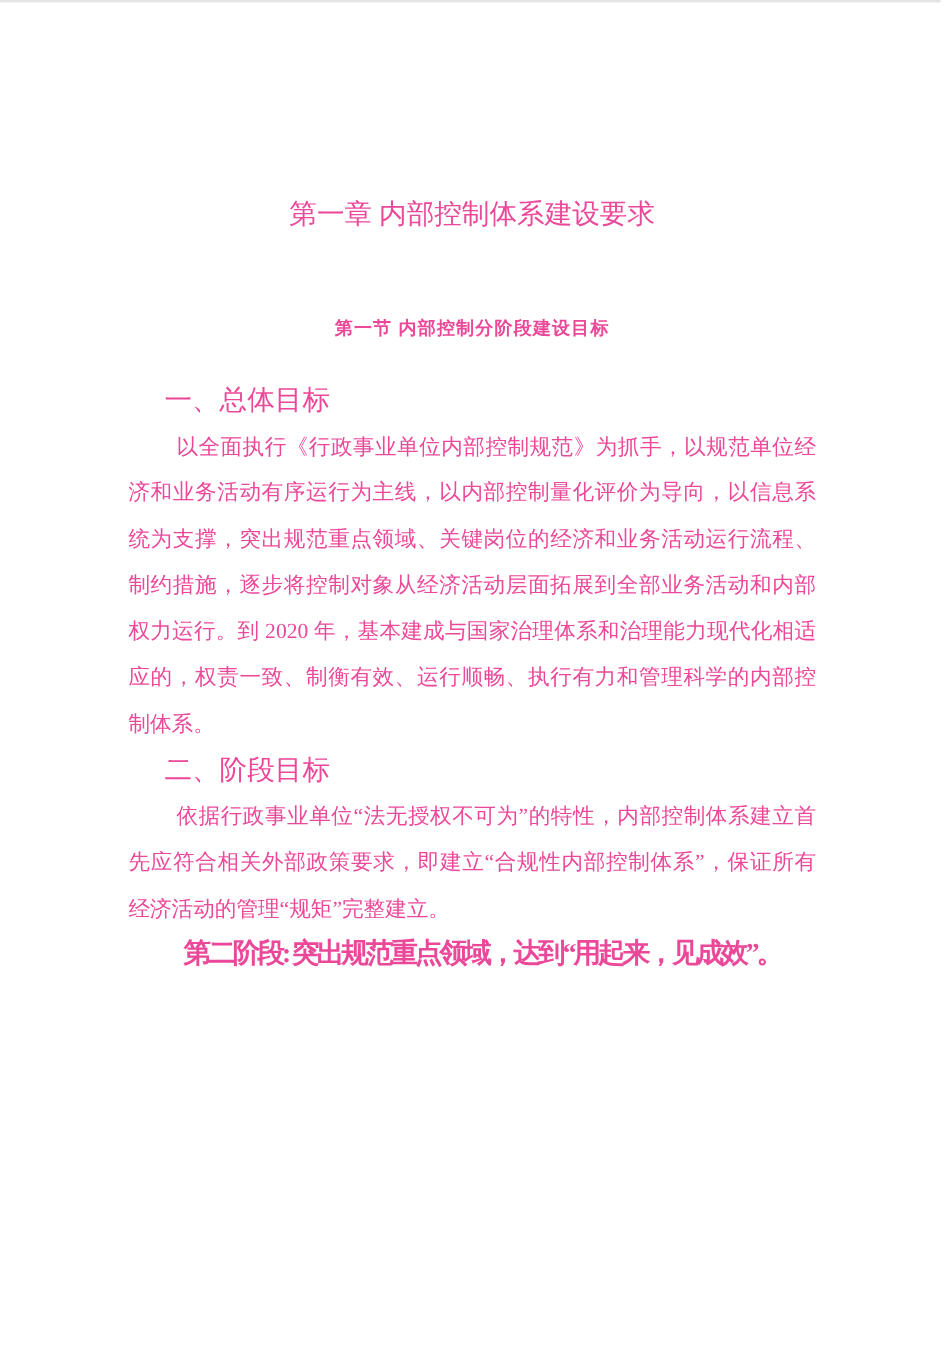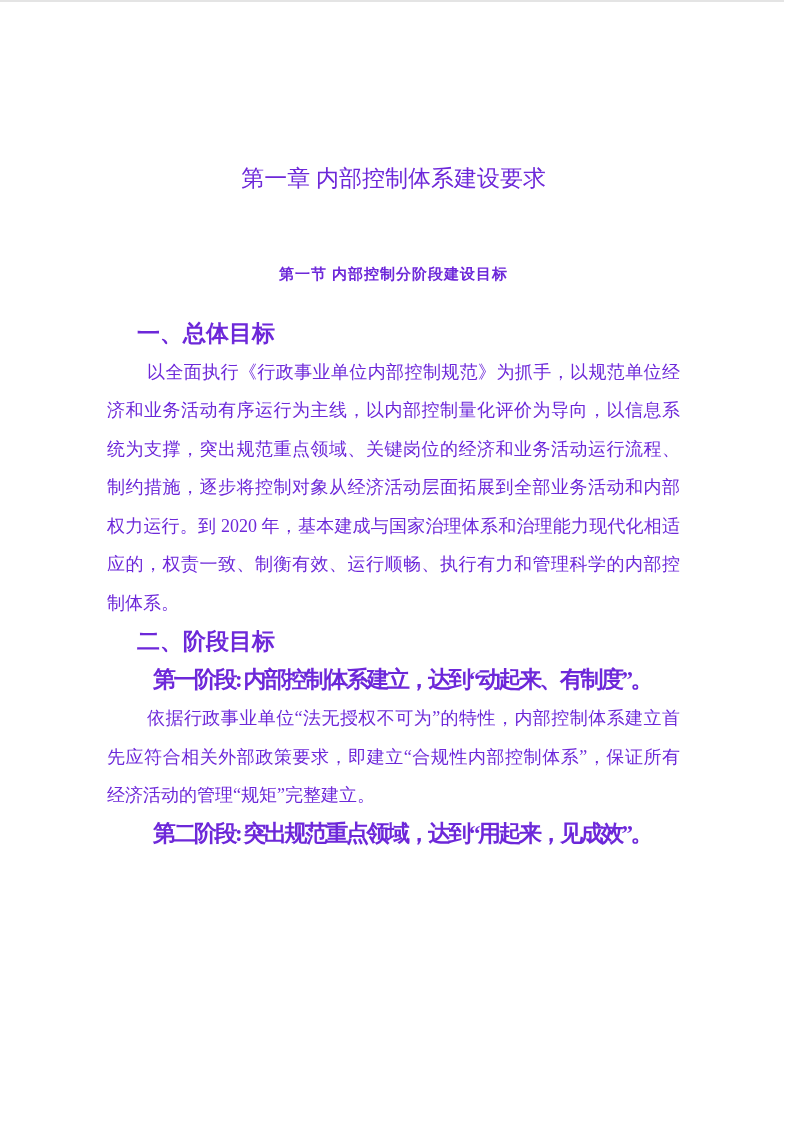--- a/index.html
+++ b/index.html
@@ -2,21 +2,21 @@
 <html><head>
 <meta charset="utf-8">
 <style>
   * { margin: 0; padding: 0; box-sizing: border-box; }
   html, body { background: #ffffff; }
   .page {
     position: relative;
     width: 784px;
     height: 1122px;
     background: #ffffff;
-    color: #6d28d9;
+    color: #ec4899;
     padding: 162px 104px 0 107px;
     overflow: hidden;
     font-family: "Liberation Serif", "DejaVu Serif", serif;
   }
   .scan-edge {
     position: absolute;
     top: 0; left: 0;
     width: 100%; height: 2px;
     background: #e4e4e4;
   }
@@ -31,21 +31,21 @@
     margin-top: 62px;
     font-size: 15px;
     font-weight: bold;
     text-align: center;
     line-height: 34px;
     letter-spacing: 1px;
     font-family: "Liberation Sans", "DejaVu Sans", sans-serif;
   }
   .sub-heading {
     font-size: 23px;
-    font-weight: bold;
+    font-weight: normal;
     line-height: 38.5px;
     text-indent: 30px;
     font-family: "Liberation Sans", "DejaVu Sans", sans-serif;
   }
   .sub-heading.first { margin-top: 23px; }
   .body-para {
     font-size: 18px;
     line-height: 38.5px;
     text-align: justify;
     text-indent: 40px;
@@ -70,19 +70,18 @@
   <h1 class="chapter-title">第一章 内部控制体系建设要求</h1>
 
   <h2 class="section-title">第一节 内部控制分阶段建设目标</h2>
 
   <h3 class="sub-heading first">一、总体目标</h3>
 
   <p class="body-para">以全面执行《行政事业单位内部控制规范》为抓手，以规范单位经济和业务活动有序运行为主线，以内部控制量化评价为导向，以信息系统为支撑，突出规范重点领域、关键岗位的经济和业务活动运行流程、制约措施，逐步将控制对象从经济活动层面拓展到全部业务活动和内部权力运行。到 2020 年，基本建成与国家治理体系和治理能力现代化相适应的，权责一致、制衡有效、运行顺畅、执行有力和管理科学的内部控制体系。</p>
 
   <h3 class="sub-heading">二、阶段目标</h3>
 
-  <p class="stage-heading">第一阶段: 内部控制体系建立，达到“动起来、有制度”。</p>
 
   <p class="body-para">依据行政事业单位“法无授权不可为”的特性，内部控制体系建立首先应符合相关外部政策要求，即建立“合规性内部控制体系”，保证所有经济活动的管理“规矩”完整建立。</p>
 
   <p class="stage-heading">第二阶段: 突出规范重点领域，达到“用起来，见成效”。</p>
 
 </div>
 
 </body></html>

